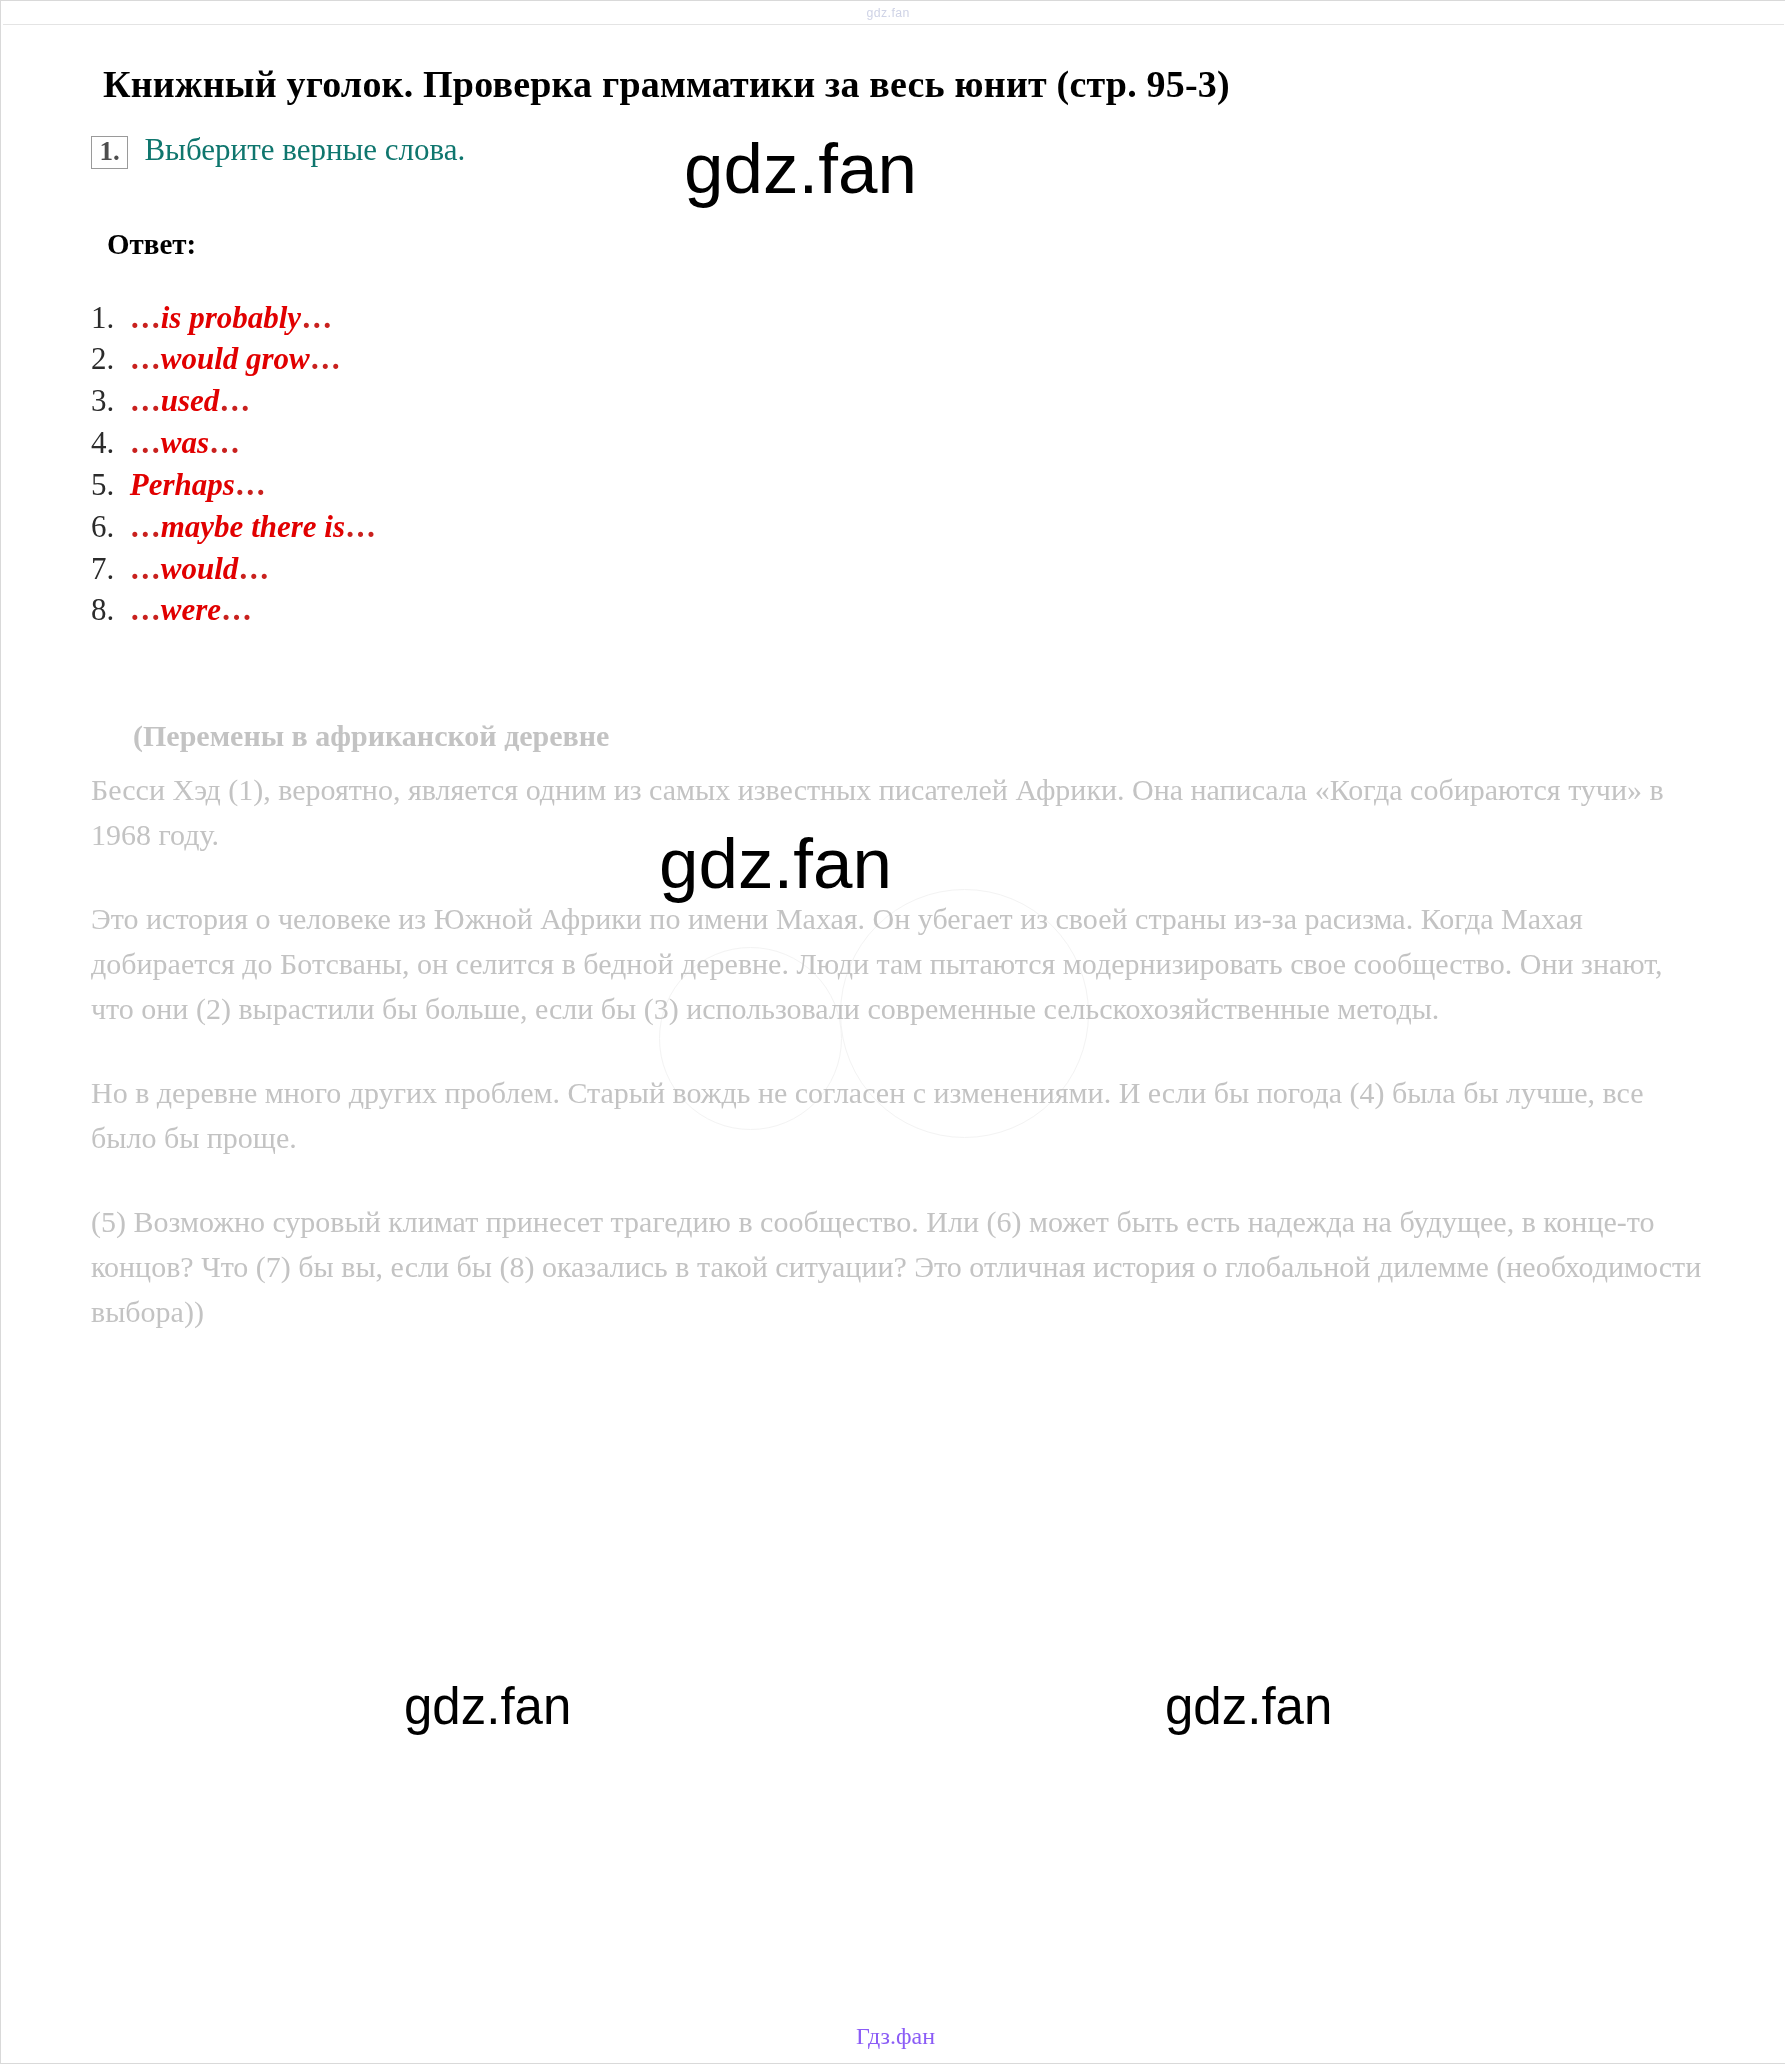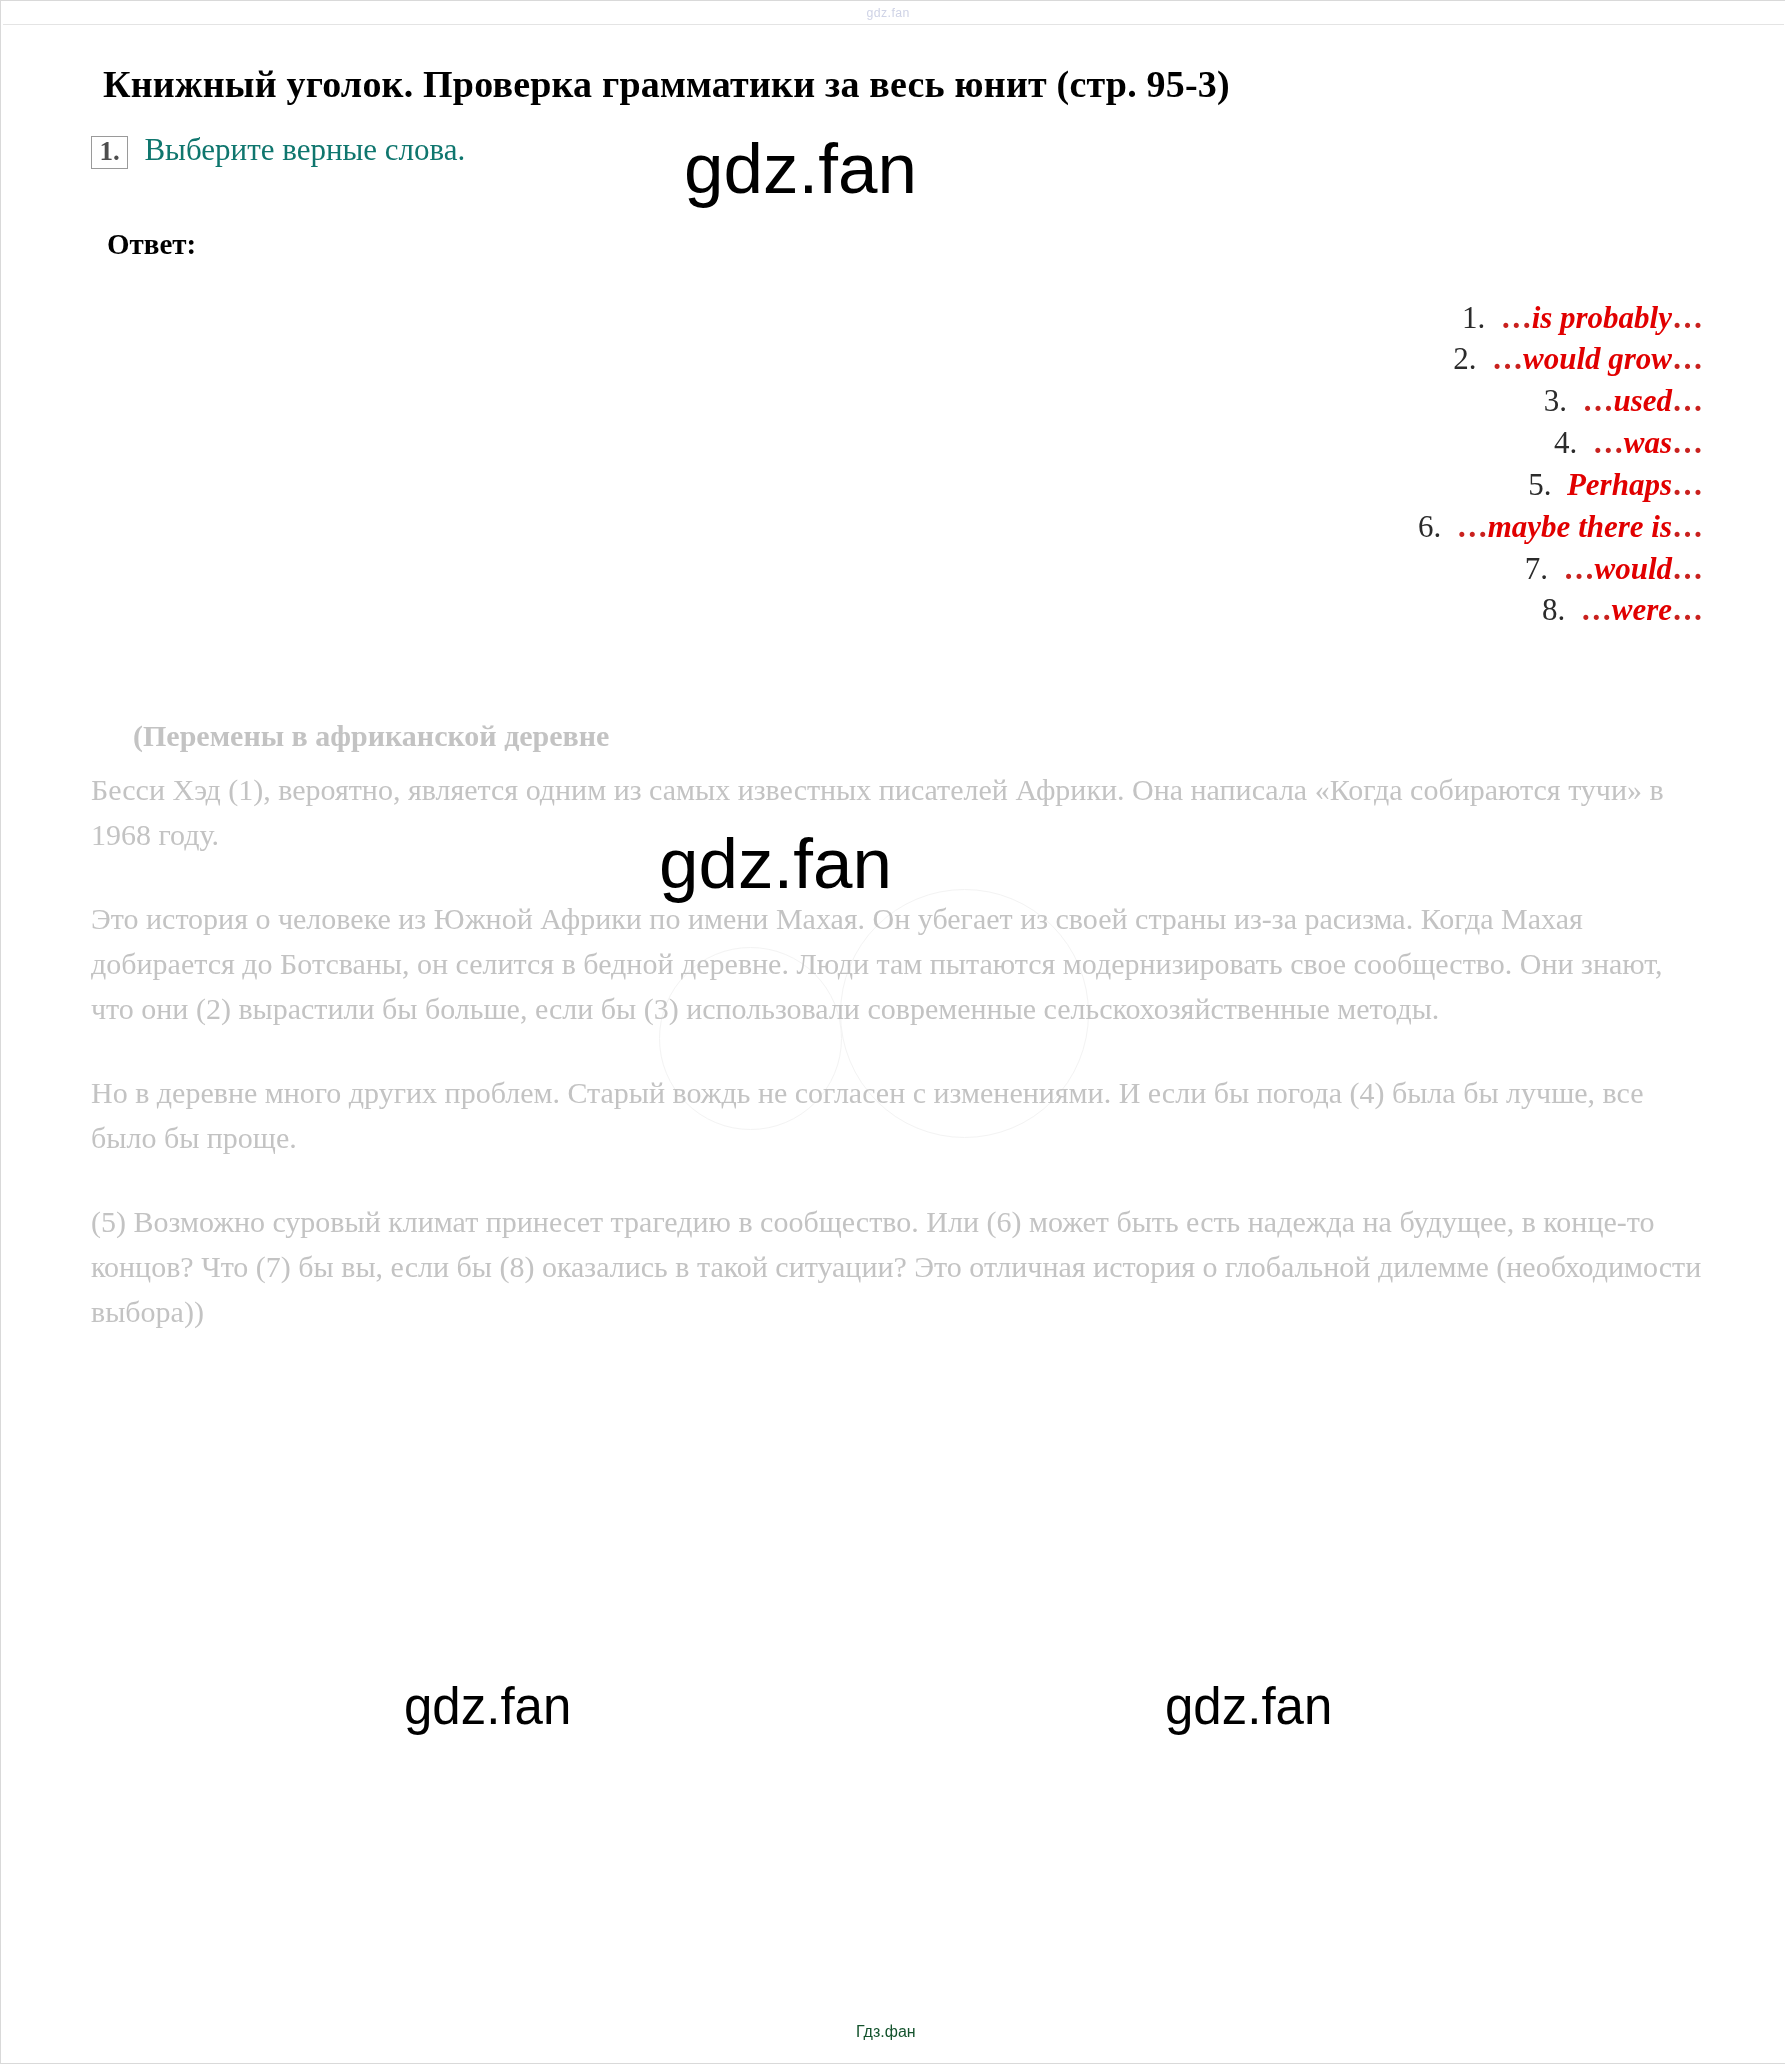--- a/index.html
+++ b/index.html
@@ -82,21 +82,20 @@
     margin: 59px 0 0 16px;
     font-size: 29px;
     font-weight: bold;
     font-family: "Liberation Serif", serif;
     color: #000;
   }
   ol.answers {
     list-style: none;
     margin: 36px 0 0 0;
     padding: 0;
-    text-align: right;
   }
   ol.answers li {
     font-size: 31px;
     line-height: 1.35;
     color: #2b2b2b;
     font-family: "Liberation Serif", serif;
     white-space: pre;
   }
   ol.answers li .idx { color: #2b2b2b; }
   ol.answers li .dots { color: #c9211e; font-weight: bold; }
@@ -124,23 +123,23 @@
     white-space: nowrap;
   }
   .wm-1 { left: 683px; top: 127px; font-size: 71px; }
   .wm-2 { left: 658px; top: 822px; font-size: 71px; }
   .wm-3 { left: 403px; top: 1676px; font-size: 51px; }
   .wm-4 { left: 1164px; top: 1676px; font-size: 51px; }
   .footer-mark {
     position: absolute;
     left: 855px;
     top: 2022px;
-    font-family: Liberation Sans, sans-serif;
-    font-size: 16px;
-    color: #14532d;
+    font-family: Liberation Serif, serif;
+    font-size: 24px;
+    color: #8b5cf6;
   }
   .ring {
     position: absolute;
     border: 1.6px solid #f3f3f3;
     border-radius: 50%;
     pointer-events: none;
   }
   .ring-a { left: 839px; top: 888px; width: 247px; height: 247px; }
   .ring-b { left: 658px; top: 946px; width: 181px; height: 181px; }
 </style>

